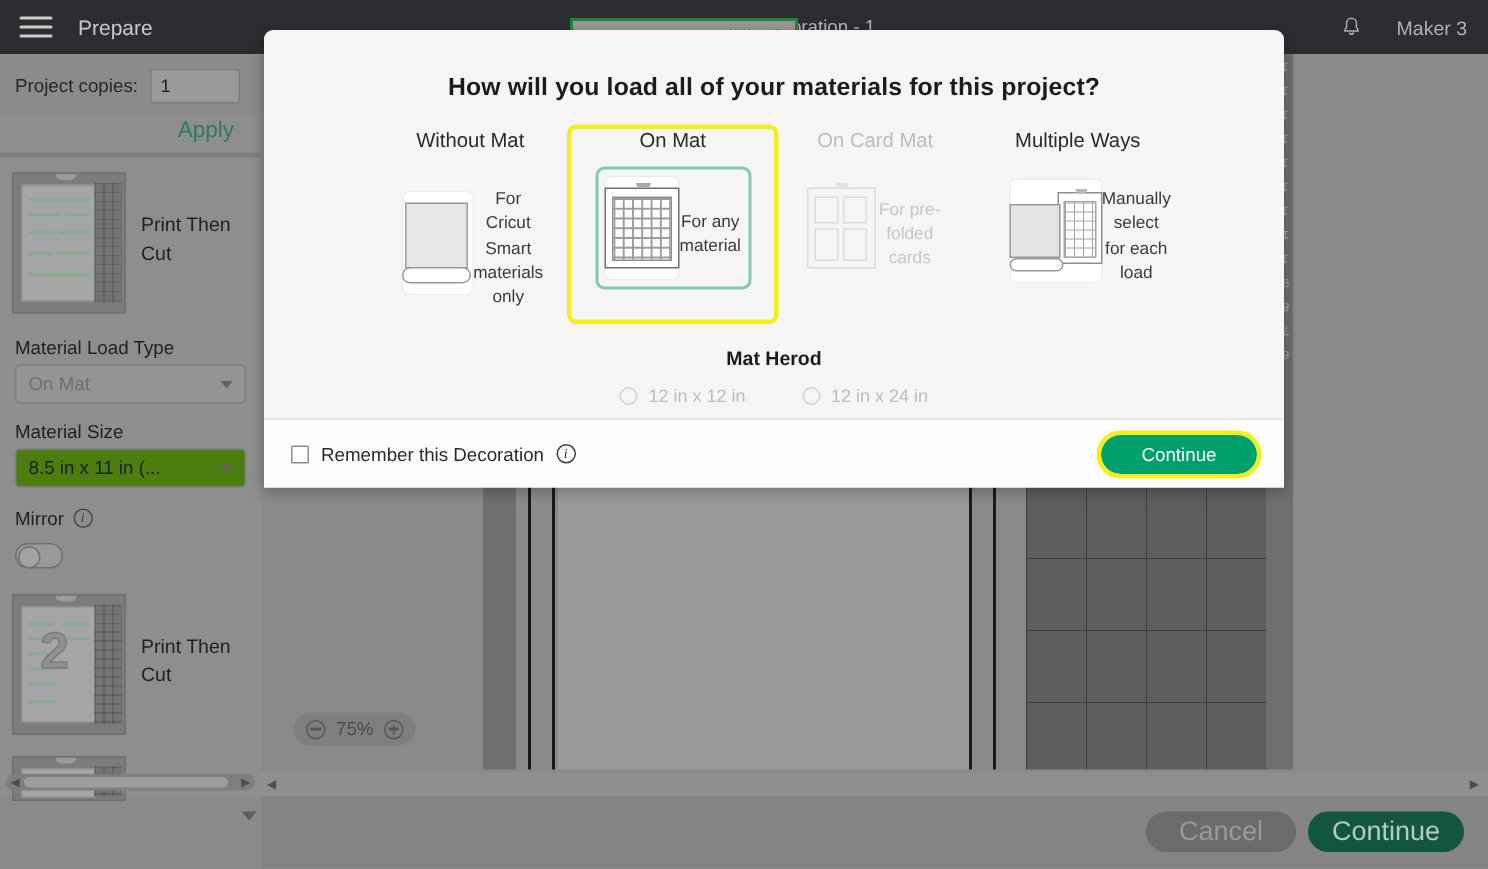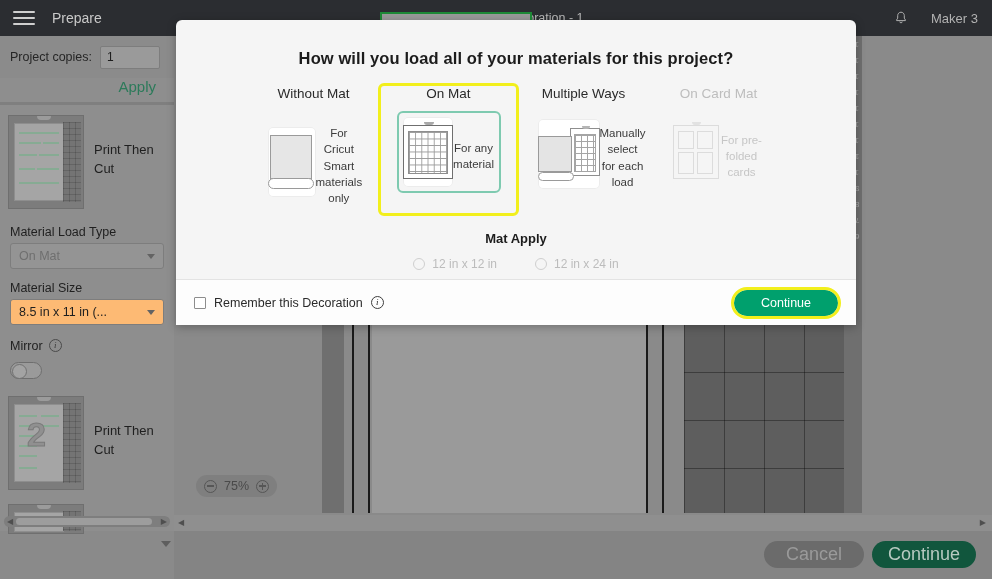--- a/index.html
+++ b/index.html
@@ -80,21 +80,21 @@
     -webkit-text-stroke:1px #7a7a7a;
   }
   .op-name { color:#1f1f1f; font-size:13px; line-height:1.45; padding-top:26px; }
 
   .field-label { color:#1f1f1f; font-size:12.5px; padding:12px 10px 4px 10px; }
   .select-box {
     margin:0 10px; height:26px; background:#949494; border:1px solid #7d7d7d;
     border-radius:3px; display:flex; align-items:center; justify-content:space-between;
     padding:0 8px; color:#6f6f6f; font-size:12.5px;
   }
-  .select-box.enabled { color:#1e1e1e; background:#fdba74; }
+  .select-box.enabled { color:#1e1e1e; background:#4d7c0f; }
   .chev { width:0;height:0;border-left:4px solid transparent;border-right:4px solid transparent;
     border-top:5px solid #636363; }
   .mirror-row { display:flex; align-items:flex-start; gap:6px; padding:14px 10px 4px 10px; }
   .mirror-label { color:#1f1f1f; font-size:12.5px; }
   .info-i {
     width:13px;height:13px;border:1px solid #4a4a4a;border-radius:50%;
     font-size:9px;line-height:11px;text-align:center;color:#3a3a3a;
     font-family:"Liberation Serif", serif; font-style:italic;
   }
   .toggle { margin:5px 10px; width:32px; height:17px; border-radius:9px;
@@ -446,55 +446,55 @@
           <div class="tile">
             <div class="art-mat">
                 <div class="tab"></div>
                 <div class="inner"></div>
               </div>
           </div>
           <div class="opt-cap">For any material</div>
         </div>
       </div>
 
+      <div class="opt disabled">
+        <div class="opt-head">On Card Mat</div>
+        <div class="opt-frame">
+          <div class="tile">
+            <div class="art-card">
+              <div class="tab"></div>
+              <div class="q" style="left:4px;top:5px;width:16px;height:18px"></div>
+              <div class="q" style="left:23px;top:5px;width:16px;height:18px"></div>
+              <div class="q" style="left:4px;top:26px;width:16px;height:22px"></div>
+              <div class="q" style="left:23px;top:26px;width:16px;height:22px"></div>
+            </div>
+          </div>
+          <div class="opt-cap">For pre-folded cards</div>
+        </div>
+      </div>
+
       <div class="opt">
         <div class="opt-head">Multiple Ways</div>
         <div class="opt-frame">
           <div class="tile">
             <div class="art-multi">
               <div class="mm">
                   <div class="tab"></div>
                   <div class="g"></div>
                 </div>
               <div class="ss"></div>
               <div class="cc"></div>
             </div>
           </div>
           <div class="opt-cap">Manually select for each load</div>
         </div>
       </div>
-
-      <div class="opt disabled">
-        <div class="opt-head">On Card Mat</div>
-        <div class="opt-frame">
-          <div class="tile">
-            <div class="art-card">
-              <div class="tab"></div>
-              <div class="q" style="left:4px;top:5px;width:16px;height:18px"></div>
-              <div class="q" style="left:23px;top:5px;width:16px;height:18px"></div>
-              <div class="q" style="left:4px;top:26px;width:16px;height:22px"></div>
-              <div class="q" style="left:23px;top:26px;width:16px;height:22px"></div>
-            </div>
-          </div>
-          <div class="opt-cap">For pre-folded cards</div>
-        </div>
-      </div>
-    </div>
-
-    <div class="matsize-title">Mat Apply</div>
+    </div>
+
+    <div class="matsize-title">Mat Herod</div>
     <div class="radio-row">
       <label class="radio">
         <span class="dot"></span>
         <span>12 in x 12 in</span>
       </label>
       <label class="radio">
         <span class="dot"></span>
         <span>12 in x 24 in</span>
       </label>
     </div>

